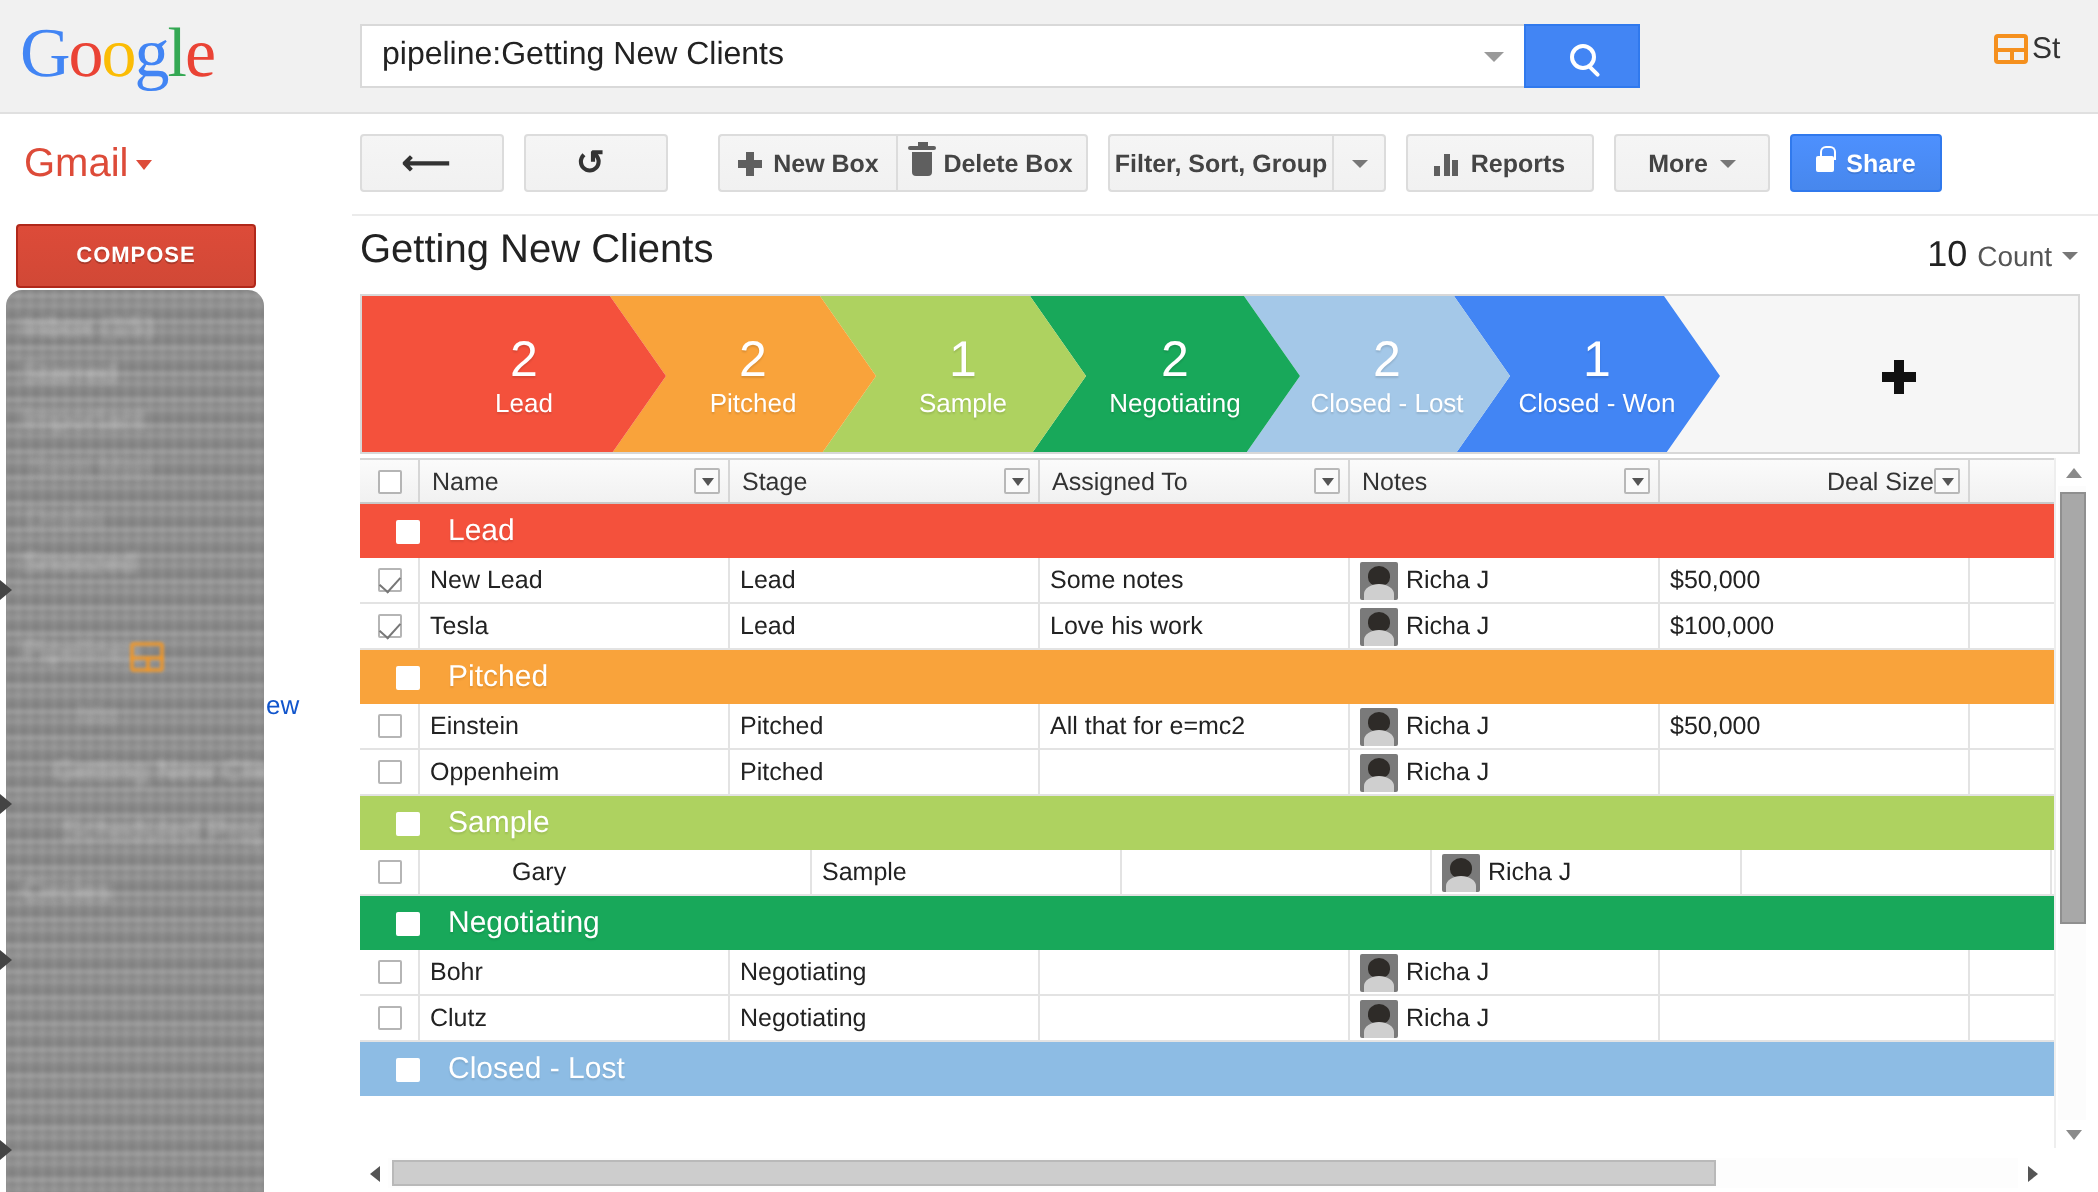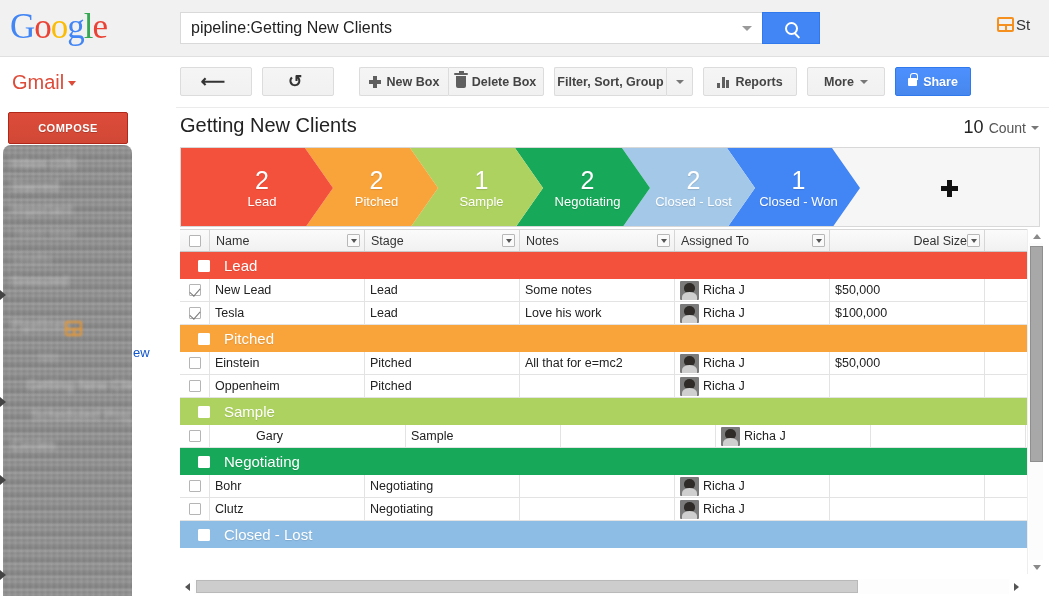--- a/index.html
+++ b/index.html
@@ -720,27 +720,27 @@
               <span class="caret-sm"></span>
             </span>
           </div>
           <div class="hcell" style="width: 155px;">
             <span class="htxt">Stage</span>
             <span class="hfilter">
               <span class="caret-sm"></span>
             </span>
           </div>
           <div class="hcell" style="width: 155px;">
-            <span class="htxt">Notes</span>
+            <span class="htxt">Assigned To</span>
             <span class="hfilter">
               <span class="caret-sm"></span>
             </span>
           </div>
           <div class="hcell" style="width: 155px;">
-            <span class="htxt">Assigned To</span>
+            <span class="htxt">Notes</span>
             <span class="hfilter">
               <span class="caret-sm"></span>
             </span>
           </div>
           <div class="hcell" style="width: 155px; text-align: right;">
             <span class="htxt">Deal Size</span>
             <span class="hfilter">
               <span class="caret-sm"></span>
             </span>
           </div>

